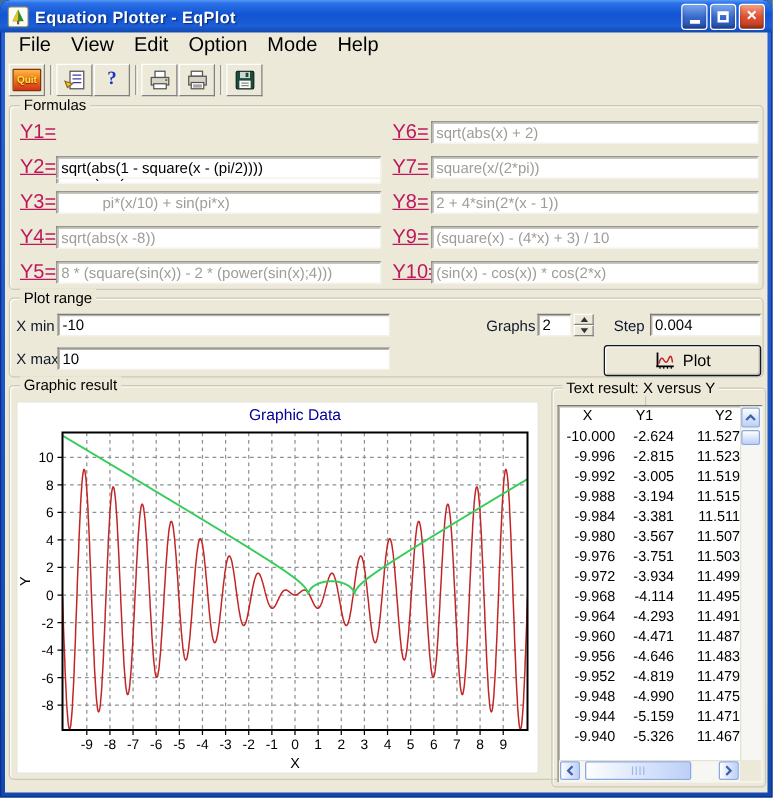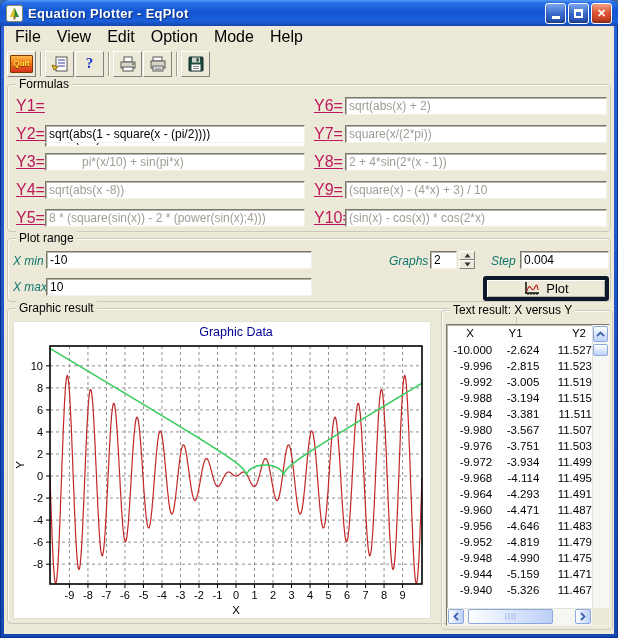--- a/index.html
+++ b/index.html
@@ -70,32 +70,32 @@
   }
   .frow { position:absolute; display:flex; align-items:center; height:18px; }
   .frow .flabel { font-size:16px; color:#be185d;text-decoration:underline; }
   .field {
     height:18px; font-size:12px; padding:1px 3px; background:#fff; color:#000;
     border:1px solid; border-color:#7a786c #f2f1ea #f2f1ea #7a786c;
     box-shadow:inset 1px 1px 0 #b8b6aa; outline:none;
     font-family:"Liberation Sans", sans-serif;
   }
   .field.disabled { color:#9f9d95; }
-  .rlabel { position:absolute; font-size:12px; color:#0f766e;font-style:italic; }
+  .rlabel { position:absolute; font-size:12px; color:#0f172a; }
   
   .spinner { position:absolute; width:16px; height:18px; display:flex; flex-direction:column; }
   .spin-btn {
     flex:1; background:#ece9d8; border:1px solid; border-color:#fff #808080 #808080 #fff;
     display:flex; align-items:center; justify-content:center;
   }
   .spin-btn svg { display:block; }
   
   .plot-btn {
     position:absolute; background:#ece9d8;
-    border:4px solid #0f172a; border-radius:3px;
+    border:1px solid #0f172a; border-radius:3px;
     box-shadow:inset 1px 1px 0 #fff, inset -1px -1px 0 #b5b2a4;
     display:flex; align-items:center; justify-content:center; gap:6px;
     font-size:13px; color:#000;
   }
   
   .chart-holder {
     position:absolute; background:#fff; border:1px solid #e2e0d2;
   }
   
   .list {

